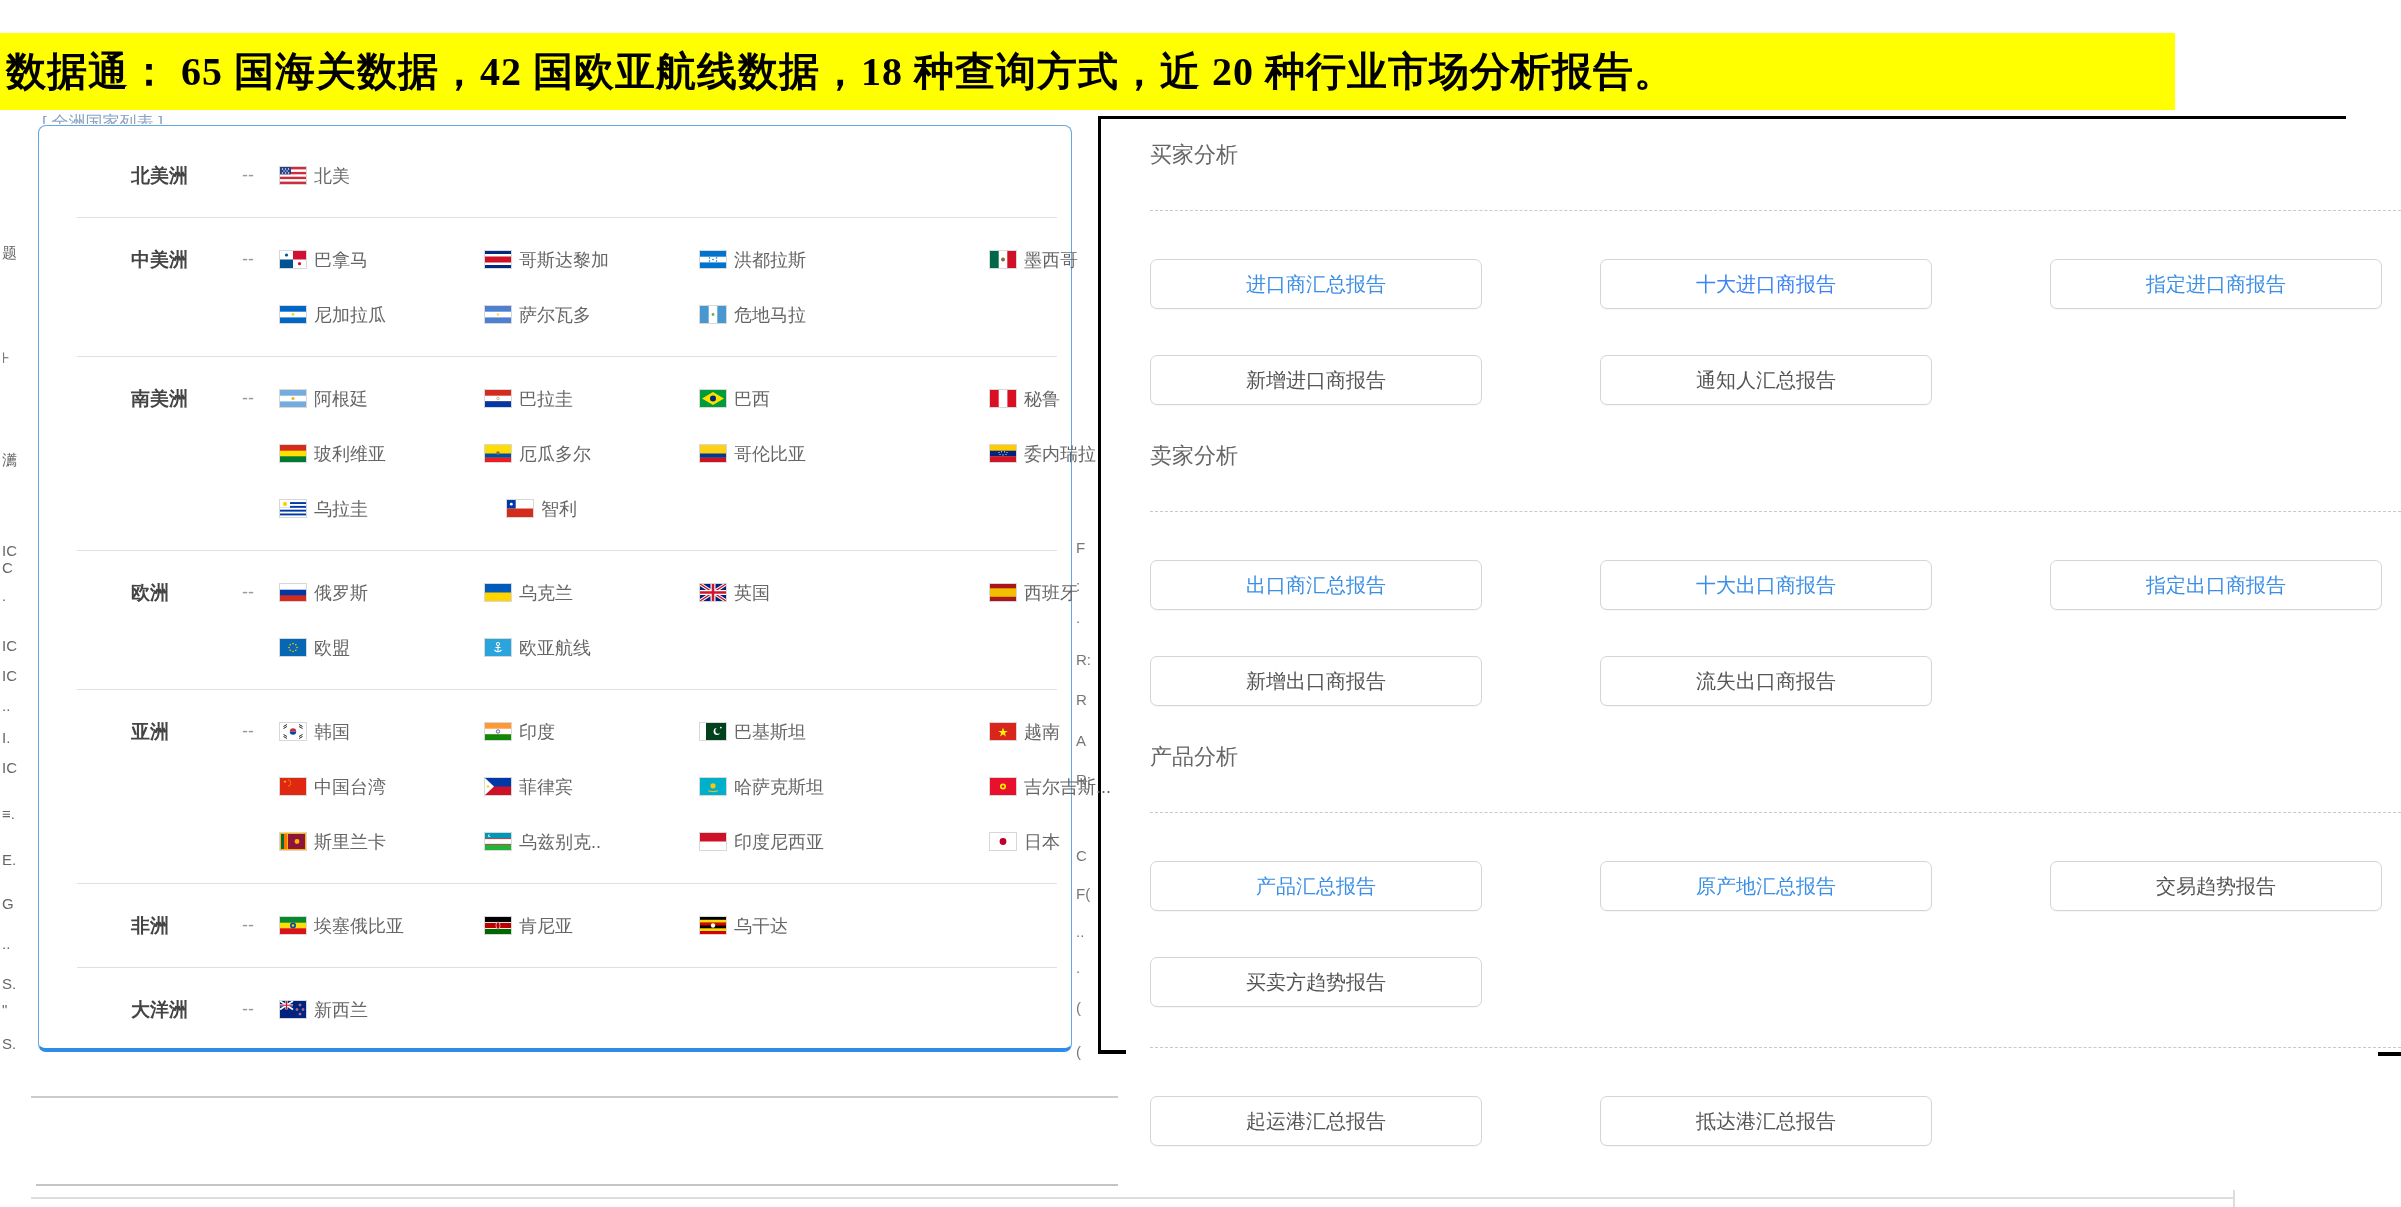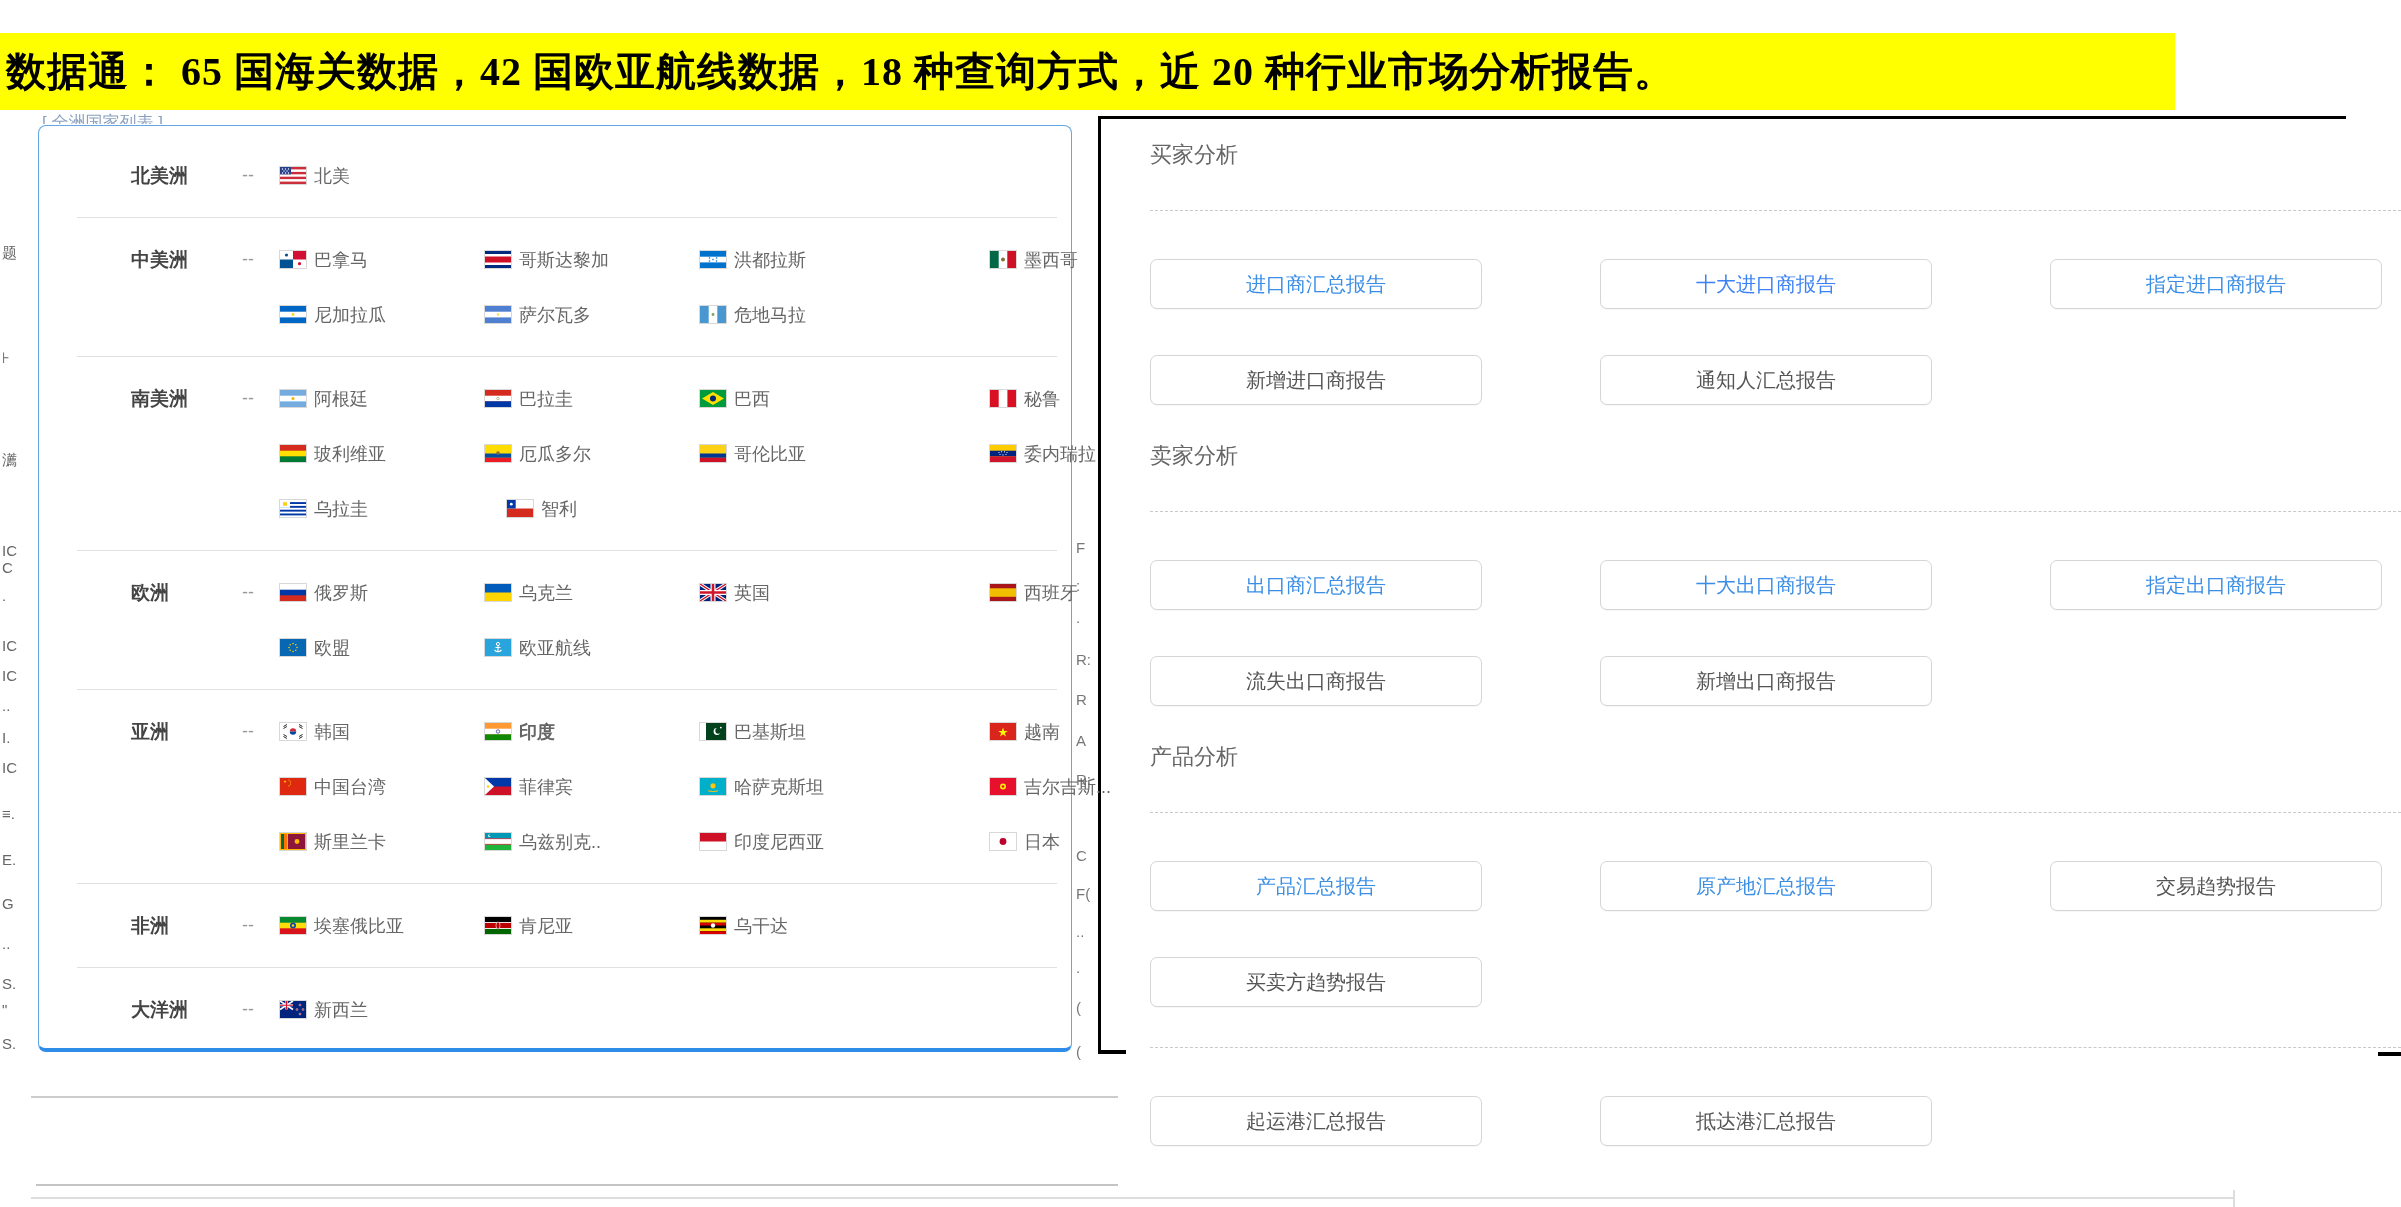--- a/index.html
+++ b/index.html
@@ -381,21 +381,21 @@
                 <rect width="26" height="17" fill="#fff"></rect>
                 <path d="M16.2 8.5a3.2 3.2 0 1 0-6.4 0z" fill="#cd2e3a"></path>
                 <path d="M9.8 8.5a3.2 3.2 0 1 0 6.4 0z" fill="#0047a0"></path>
                 <g stroke="#222" stroke-width="1">
                   <path d="M3.5 3.5l3.4-2M3.5 5.5l3.4-2M19.1 1.5l3.4 2M19.1 3.5l3.4 2M3.5 13.5l3.4 2M3.5 11.5l3.4 2M19.1 15.5l3.4-2M19.1 13.5l3.4-2"></path>
                 </g>
               </svg>
             </span>
             <span class="cname">韩国</span>
           </div>
-          <div class="country" style="grid-area: 1 / 4; font-weight: bold;">
+          <div class="country" style="grid-area: 1 / 4;">
             <span class="flag">
               <svg width="26" height="17" viewBox="0 0 26 17">
                 <rect width="26" height="17" fill="#f93"></rect>
                 <rect y="5.7" width="26" height="5.7" fill="#fff"></rect>
                 <rect y="11.3" width="26" height="5.7" fill="#128807"></rect>
                 <circle cx="13" cy="8.5" r="1.7" fill="none" stroke="#008" stroke-width=".6"></circle>
               </svg>
             </span>
             <span class="cname">印度</span>
           </div>
@@ -602,22 +602,22 @@
         <div class="rp-btn" style="color: rgb(85, 85, 85);">通知人汇总报告</div>
       </div>
       <div class="rp-header">卖家分析</div>
       <div class="rp-dash"></div>
       <div class="rp-row">
         <div class="rp-btn" style="color: rgb(58, 142, 230);">出口商汇总报告</div>
         <div class="rp-btn" style="color: rgb(58, 142, 230);">十大出口商报告</div>
         <div class="rp-btn" style="color: rgb(58, 142, 230);">指定出口商报告</div>
       </div>
       <div class="rp-row second">
+        <div class="rp-btn" style="color: rgb(85, 85, 85);">新增出口商报告</div>
         <div class="rp-btn" style="color: rgb(85, 85, 85);">流失出口商报告</div>
-        <div class="rp-btn" style="color: rgb(85, 85, 85);">新增出口商报告</div>
       </div>
       <div class="rp-header">产品分析</div>
       <div class="rp-dash"></div>
       <div class="rp-row">
         <div class="rp-btn" style="color: rgb(58, 142, 230);">产品汇总报告</div>
         <div class="rp-btn" style="color: rgb(58, 142, 230);">原产地汇总报告</div>
         <div class="rp-btn" style="color: rgb(85, 85, 85);">交易趋势报告</div>
       </div>
       <div class="rp-row second">
         <div class="rp-btn" style="color: rgb(85, 85, 85);">买卖方趋势报告</div>

